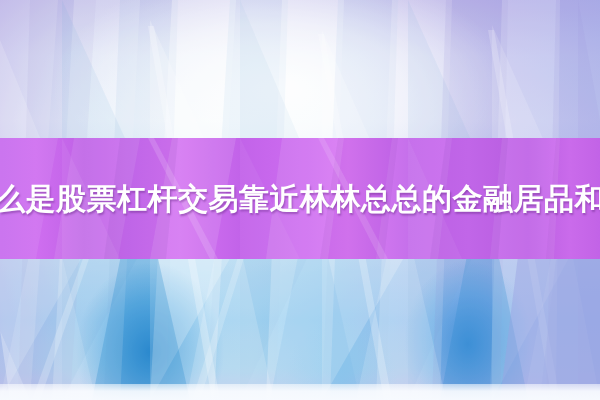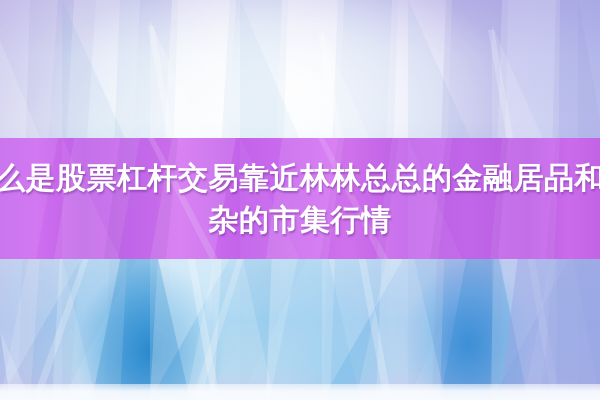--- a/index.html
+++ b/index.html
@@ -233,19 +233,18 @@
         <polygon points="318,0 324,0 388,121 380,121" fill="#ffffff" fill-opacity="0.12"></polygon>
         <polygon points="62,0 120,121 62,121" fill="#ffffff" fill-opacity="0.06"></polygon>
         <polygon points="240,0 300,121 240,121" fill="#ffffff" fill-opacity="0.05"></polygon>
         <polygon points="408,0 462,121 408,121" fill="#ffffff" fill-opacity="0.05"></polygon>
       </svg>
     </div>
   </div>
 
   <div class="headline">
     <span class="ln">什么是股票杠杆交易靠近林林总总的金融居品和复</span>
-    <span class="ln">杂的市集行情</span>
   </div>
 
   <div class="foot-strip"></div>
   <div class="watermark"></div>
 
 </div>
 
 </body></html>

